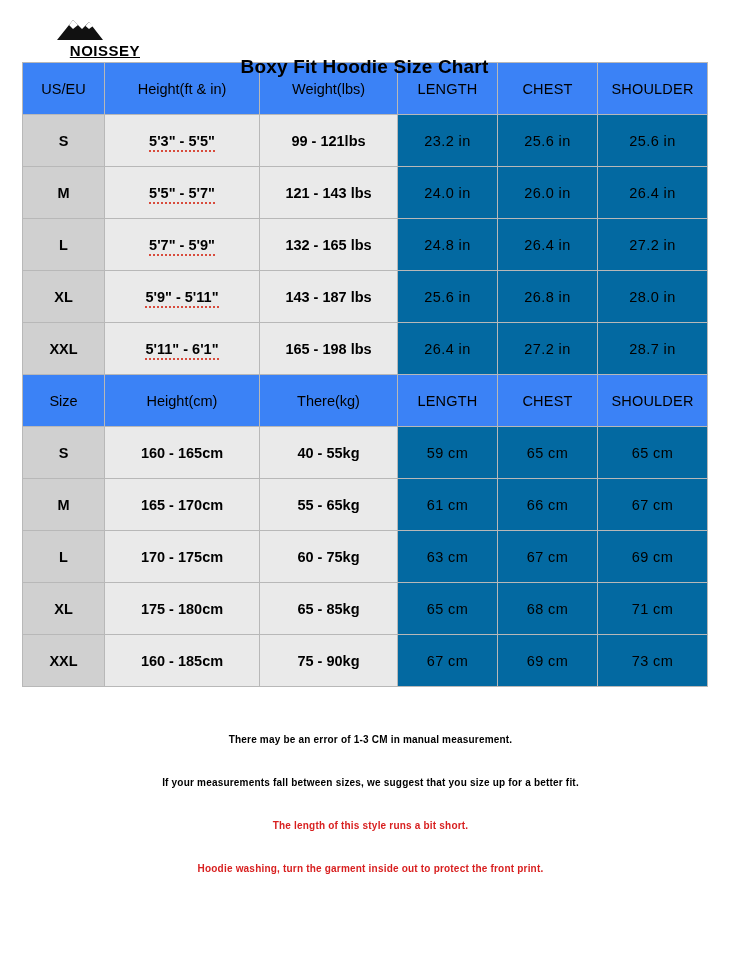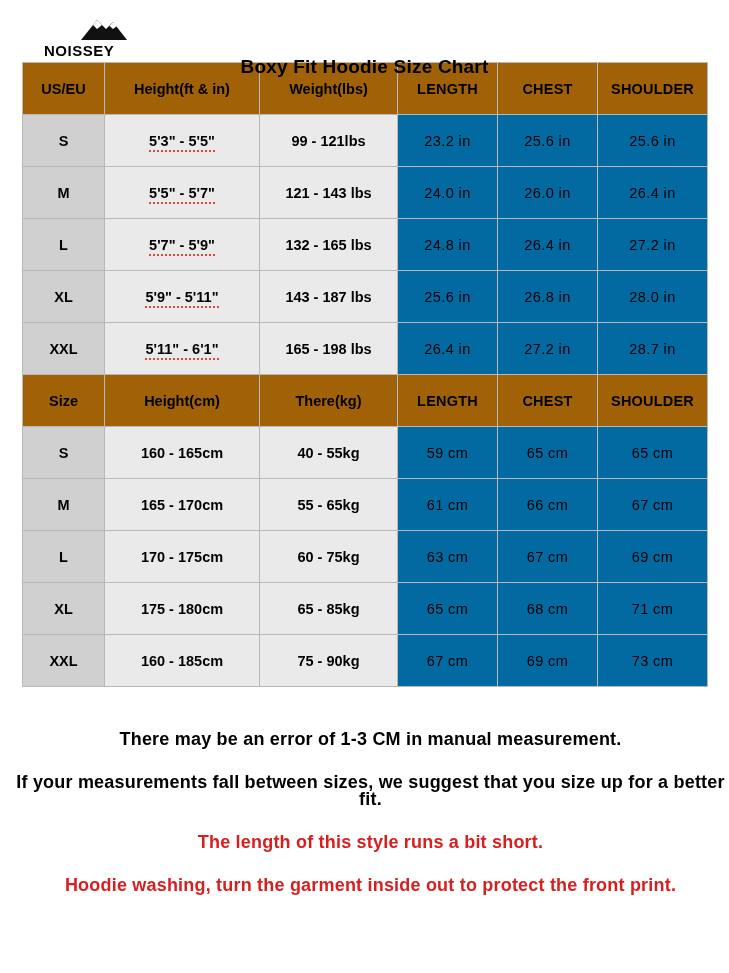--- a/index.html
+++ b/index.html
@@ -21,24 +21,25 @@
     box-sizing: border-box;
   }
 
   
   .header {
     position: relative;
     height: 62px;
   }
   .brand {
     position: absolute;
-    left: 44px;
+    left: 20px;
     top: 16px;
     width: 120px;
-    text-align: left;
+    text-align: right;
+    text-decoration: underline;
   }
   .brand-mark {
     width: 62px;
     height: 26px;
     margin: 0 auto;
     display: block;
   }
   .brand-name {
     font-size: 15px;
     font-weight: bold;
@@ -78,22 +79,22 @@
   }
   
   col.c0 { width: 82px; }
   col.c1 { width: 155px; }
   col.c2 { width: 138px; }
   col.c3 { width: 100px; }
   col.c4 { width: 100px; }
   col.c5 { width: 110px; }
 
   tr.header-row td {
-    background: #a16207;
-    font-weight: bold;
+    background: #3b82f6;
+    font-weight: normal;
     font-size: 14.5px;
   }
   tr.header-row td.hdr-small {
     letter-spacing: 0.2px;
   }
   td.size-cell {
     background: #d0d0d0;
     font-weight: bold;
   }
   td.bold-cell {
@@ -110,21 +111,21 @@
     border-bottom: 2px dotted #d84b3c;
     padding-bottom: 1px;
   }
 
   
   .notes {
     margin-top: 44px;
     text-align: center;
   }
   .note {
-    font-size: 18px;
+    font-size: 10px;
     font-weight: bold;
     line-height: 17px;
     margin-bottom: 26px;
     letter-spacing: 0.2px;
     padding-left: 12px;
   }
   .note.red {
     color: #d81f1f;
   }
   .note:last-child {

